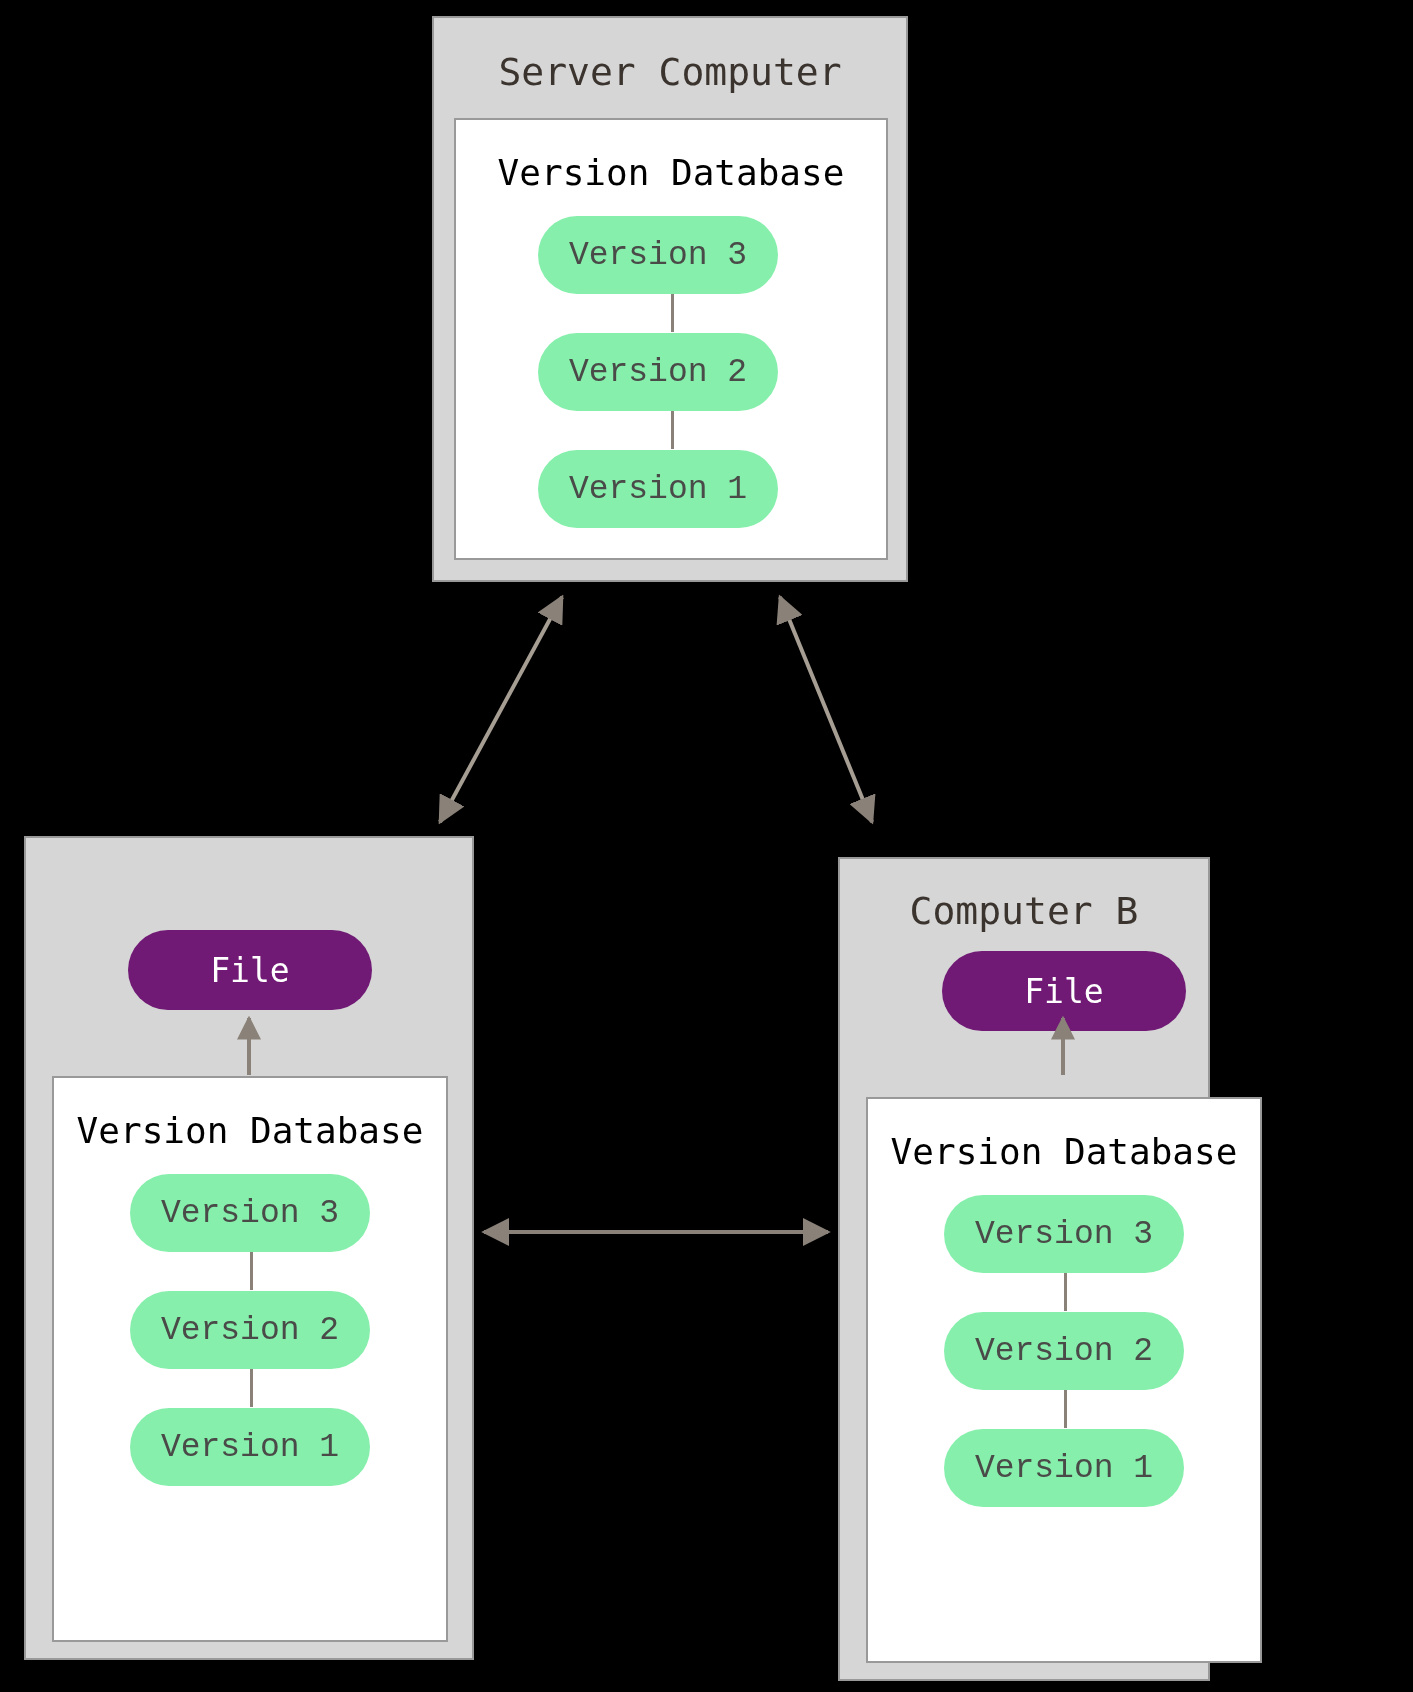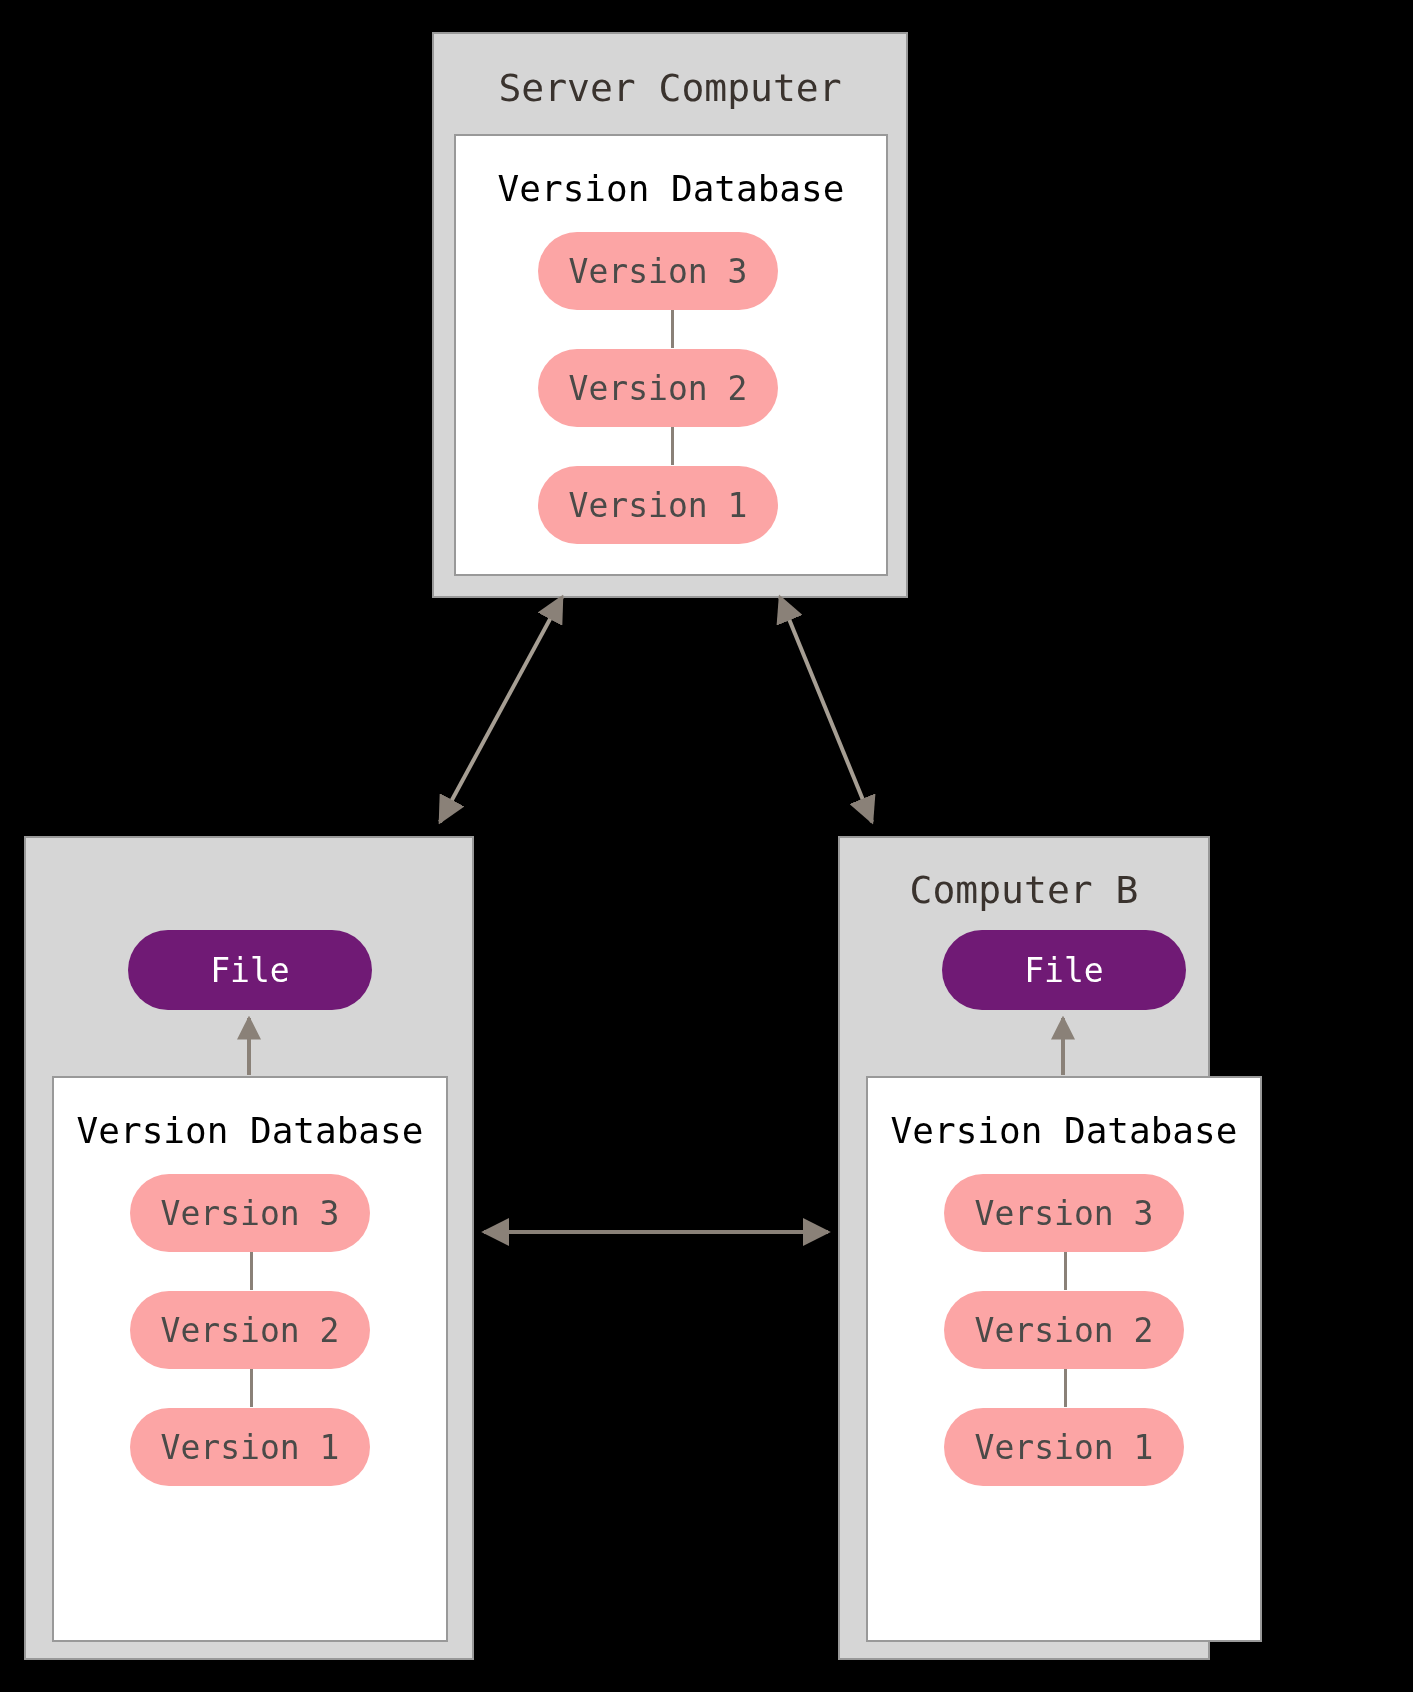--- a/index.html
+++ b/index.html
@@ -55,23 +55,24 @@
   .pill {
     position: absolute;
     display: flex;
     align-items: center;
     justify-content: center;
     border-radius: 999px;
     box-sizing: border-box;
     white-space: nowrap;
   }
   .pill.version {
-    background: #fca5a5;
+    background: #86efac;
     color: #4A4A48;
     font-size: 33px;
+    font-family: Liberation Mono, monospace;
   }
   .pill.file {
     background: #701a75;
     color: #FFFFFF;
     font-size: 33px;
   }
 
   
   .stub {
     position: absolute;
@@ -87,21 +88,21 @@
     width: 1413px;
     height: 1692px;
     pointer-events: none;
   }
 </style>
 </head>
 <body>
 
 <div id="stage">
 
-  <div class="machine" style="left:432px; top:32px; width:476px; height:566px;">
+  <div class="machine" style="left:432px; top:16px; width:476px; height:566px;">
     <div class="machine-title" style="top:32px;">Server Computer</div>
 
     <div class="vdb" style="left:20px; top:100px; width:434px; height:442px;">
       <div class="vdb-title" style="top:32px;">Version Database</div>
 
       <div class="stub" style="left:215px; top:174px; height:38px;"></div>
       <div class="stub" style="left:215px; top:291px; height:38px;"></div>
 
       <div class="pill version" style="left:82px; top:96px; width:240px; height:78px;">Version 3</div>
       <div class="pill version" style="left:82px; top:213px; width:240px; height:78px;">Version 2</div>
@@ -118,21 +119,21 @@
 
       <div class="stub" style="left:196px; top:174px; height:38px;"></div>
       <div class="stub" style="left:196px; top:291px; height:38px;"></div>
 
       <div class="pill version" style="left:76px; top:96px; width:240px; height:78px;">Version 3</div>
       <div class="pill version" style="left:76px; top:213px; width:240px; height:78px;">Version 2</div>
       <div class="pill version" style="left:76px; top:330px; width:240px; height:78px;">Version 1</div>
     </div>
   </div>
 
-  <div class="machine" style="left:838px; top:836px; width:372px; height:824px;">
+  <div class="machine" style="left:838px; top:857px; width:372px; height:824px;">
     <div class="machine-title" style="top:30px;">Computer B</div>
 
     <div class="pill file" style="left:102px; top:92px; width:244px; height:80px;">File</div>
 
     <div class="vdb" style="left:26px; top:238px; width:396px; height:566px;">
       <div class="vdb-title" style="top:32px;">Version Database</div>
 
       <div class="stub" style="left:196px; top:174px; height:38px;"></div>
       <div class="stub" style="left:196px; top:291px; height:38px;"></div>
 

